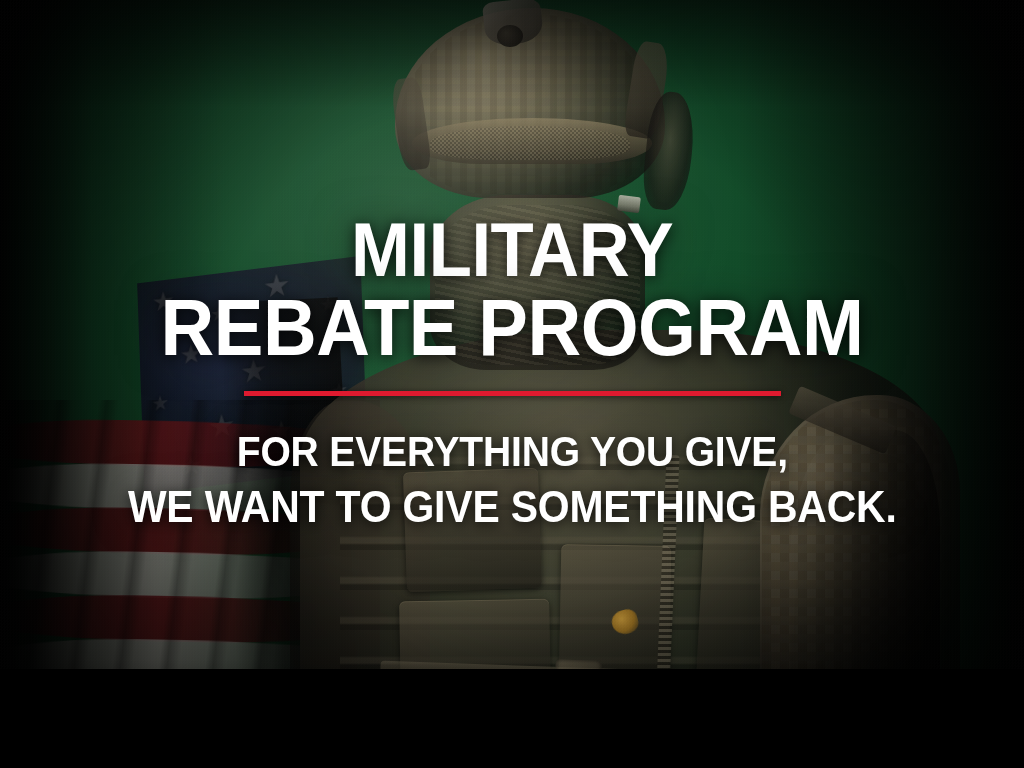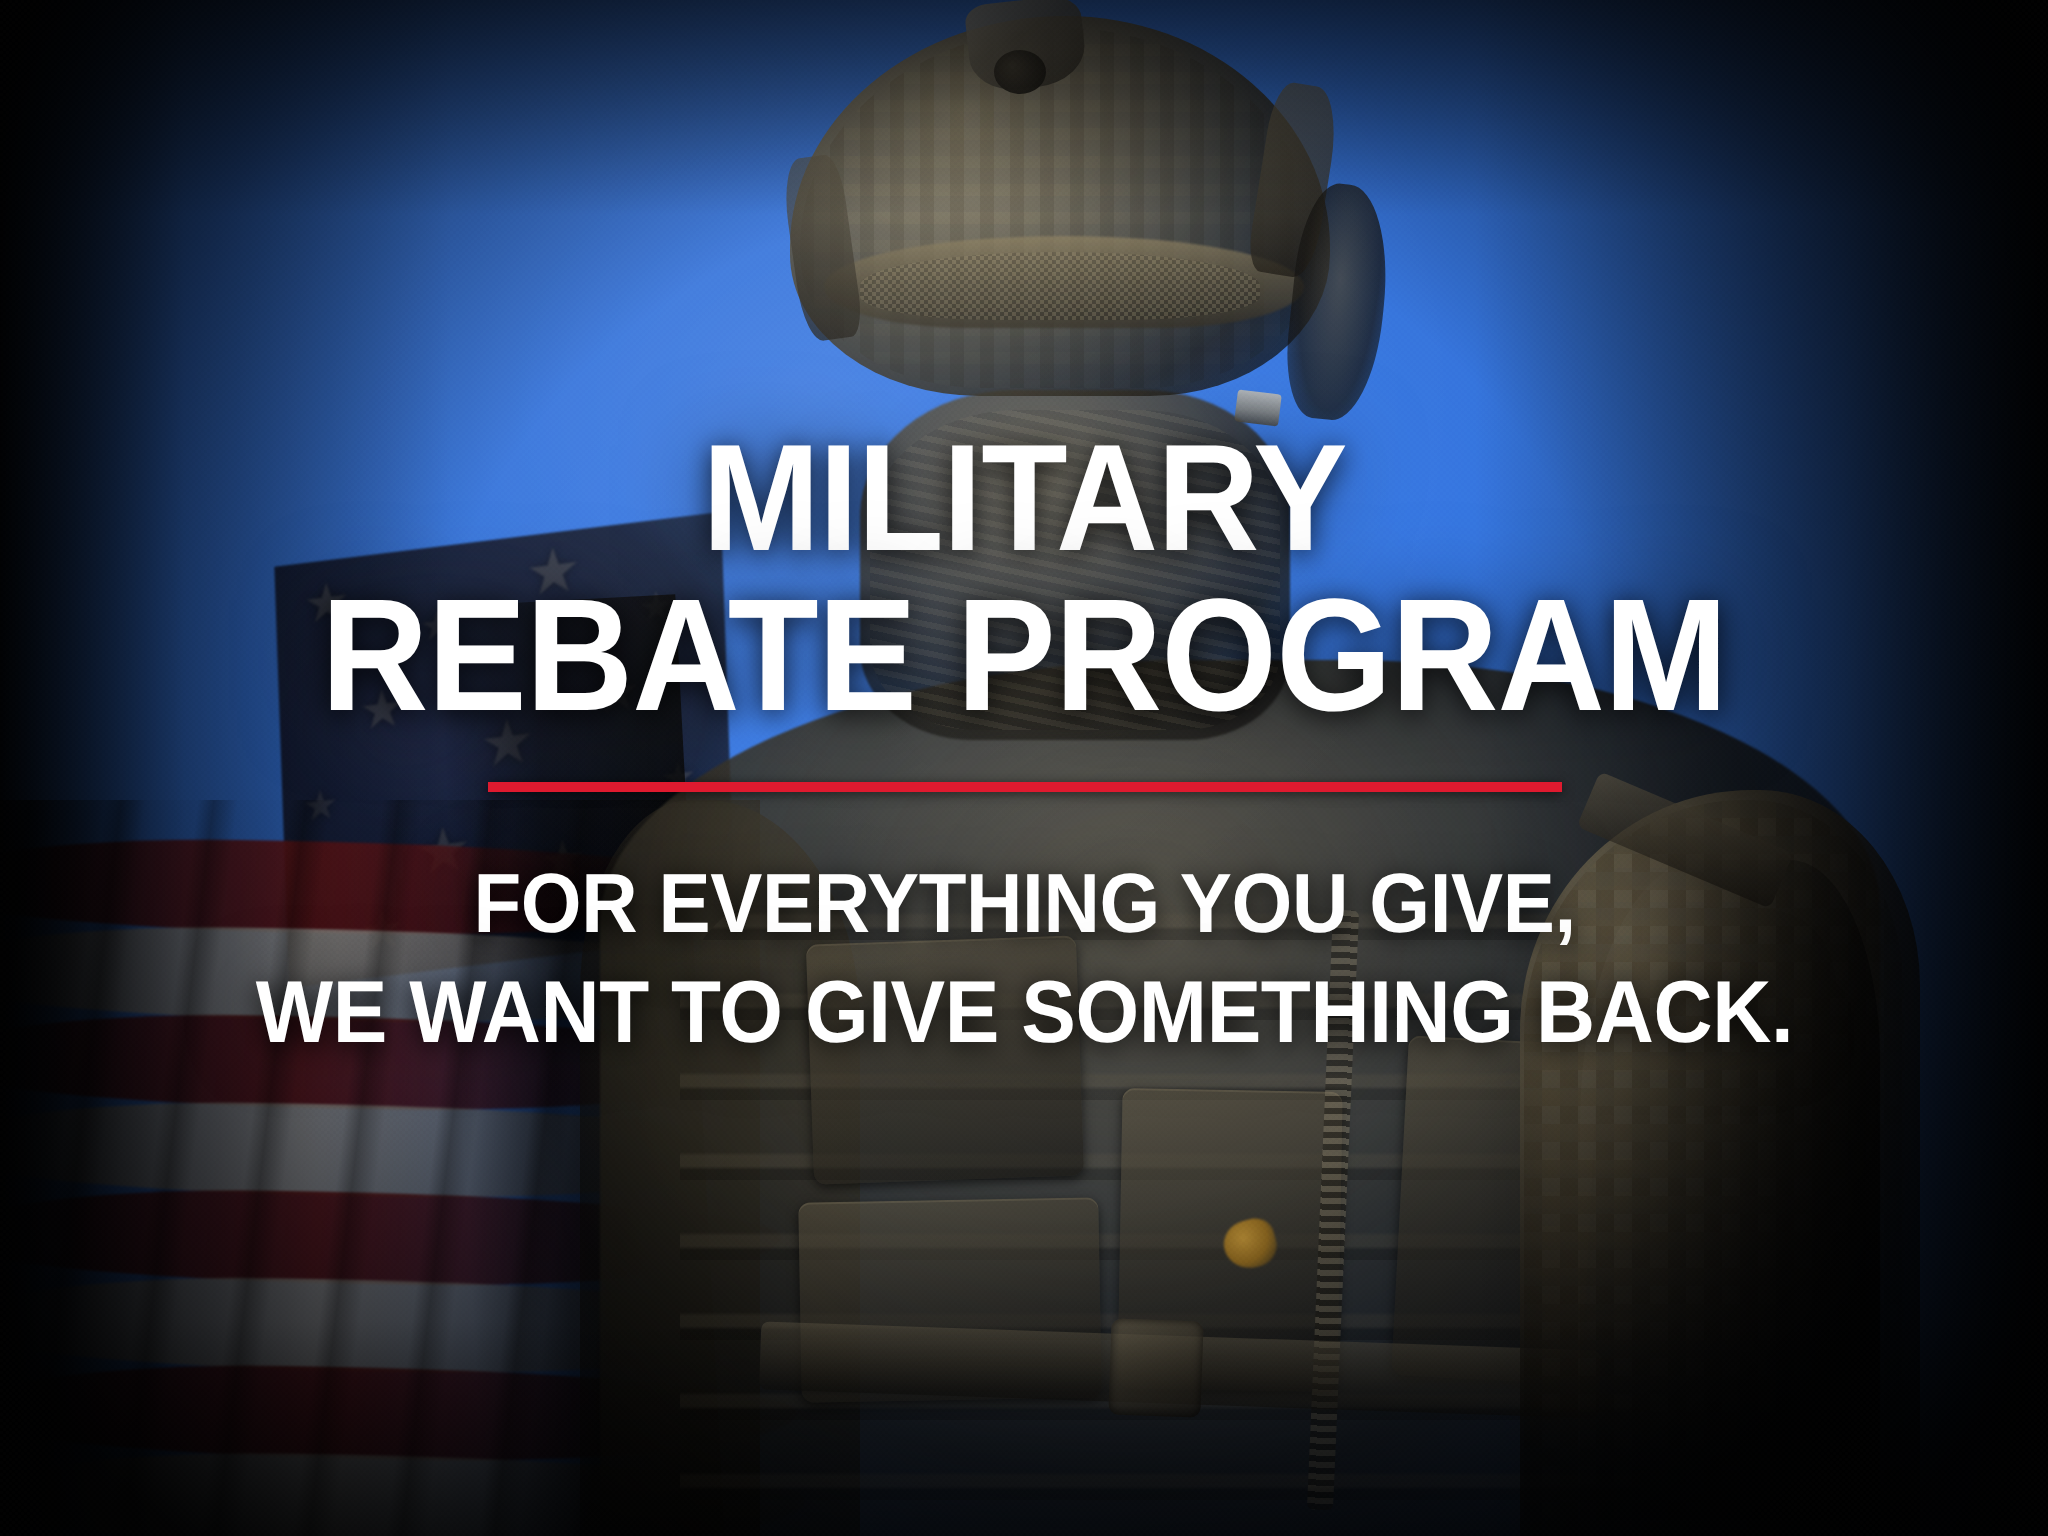--- a/index.html
+++ b/index.html
@@ -7,22 +7,22 @@
 
   html, body {
     width:1024px; height:768px;
     background:#000;
     font-family:"Liberation Sans", sans-serif;
     overflow:hidden;
   }
 
   #banner {
     position:relative;
-    width:1024px; height:768px;
-    background:#3b82f6;
+    width:1024px; height:669px;
+    background:#14532d;
     overflow:hidden;
   }
 
   
 
   .photo-layer { position:absolute; pointer-events:none; }
 
   
   #flag-canton {
     left:140px; top:270px; width:225px; height:210px;

